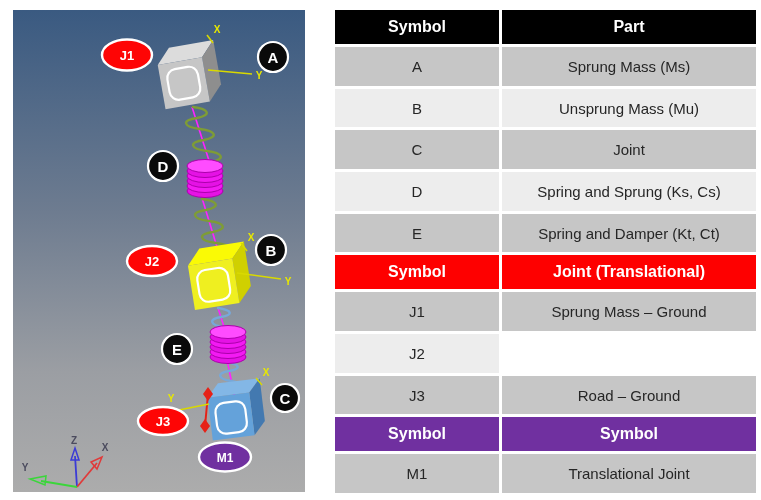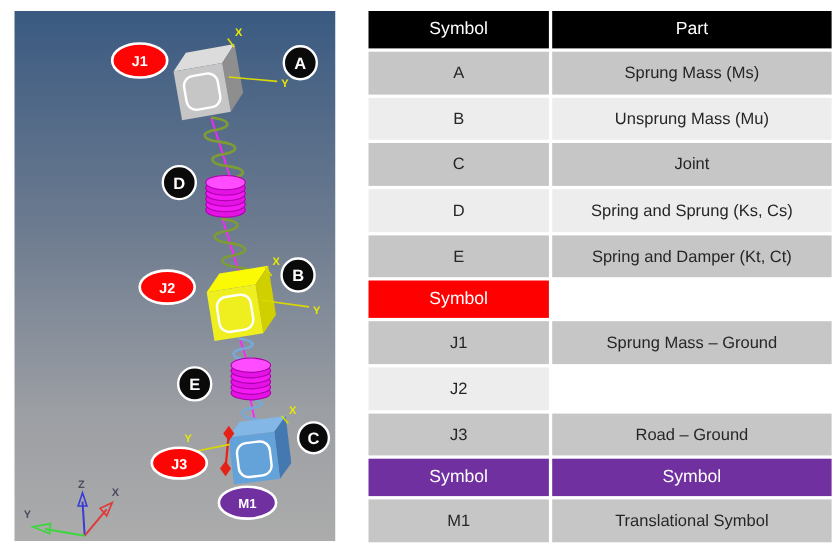--- a/index.html
+++ b/index.html
@@ -10,21 +10,21 @@
   #model-panel{position:absolute;left:13px;top:10px;width:292px;height:482px;}
 
   
   #symbol-table{position:absolute;left:335px;top:10px;width:421px;height:483px;
     display:flex;flex-direction:column;gap:3px;}
   .trow{display:flex;gap:3px;flex:1 1 auto;}
   .trow.hdr{flex:0 0 34px;}
   .cell{display:flex;align-items:center;justify-content:center;text-align:center;}
   .cell.sym{flex:0 0 164px;}
   .cell.part{flex:1 1 auto;text-align:center;}
-  .hdr .cell{font-weight:normal;font-size:16px;color:#ffffff;}
+  .hdr .cell{font-weight:bold;font-size:16px;color:#ffffff;}
   .hdr-black .cell{background:#000000;}
   .hdr-red .cell{background:#fe0000;}
   .hdr-purple .cell{background:#7030a0;}
   .row-dark .cell{background:#c6c6c6;}
   .row-light .cell{background:#ededed;}
   .row-dark .cell,.row-light .cell{font-size:15px;color:#262626;}
 
   
   .badge-txt{fill:#ffffff;font-weight:bold;font-size:15px;text-anchor:middle;}
   .joint-txt{fill:#ffffff;font-weight:bold;font-size:13px;text-anchor:middle;}
@@ -207,20 +207,21 @@
       <div class="cell part">Spring and Sprung (Ks, Cs)</div>
     </div>
 
     <div class="trow row-dark">
       <div class="cell sym">E</div>
       <div class="cell part">Spring and Damper (Kt, Ct)</div>
     </div>
 
     <div class="trow hdr hdr-red">
       <div class="cell sym">Symbol</div>
+      <div class="cell part">Joint (Translational)</div>
     </div>
 
     <div class="trow row-dark">
       <div class="cell sym">J1</div>
       <div class="cell part">Sprung Mass – Ground</div>
     </div>
 
     <div class="trow row-light">
       <div class="cell sym">J2</div>
     </div>
@@ -230,17 +231,17 @@
       <div class="cell part">Road – Ground</div>
     </div>
 
     <div class="trow hdr hdr-purple">
       <div class="cell sym">Symbol</div>
       <div class="cell part">Symbol</div>
     </div>
 
     <div class="trow row-dark">
       <div class="cell sym">M1</div>
-      <div class="cell part">Translational Symbol</div>
+      <div class="cell part">Translational Joint</div>
     </div>
 
   </div>
 </div>
 
 </body></html>

